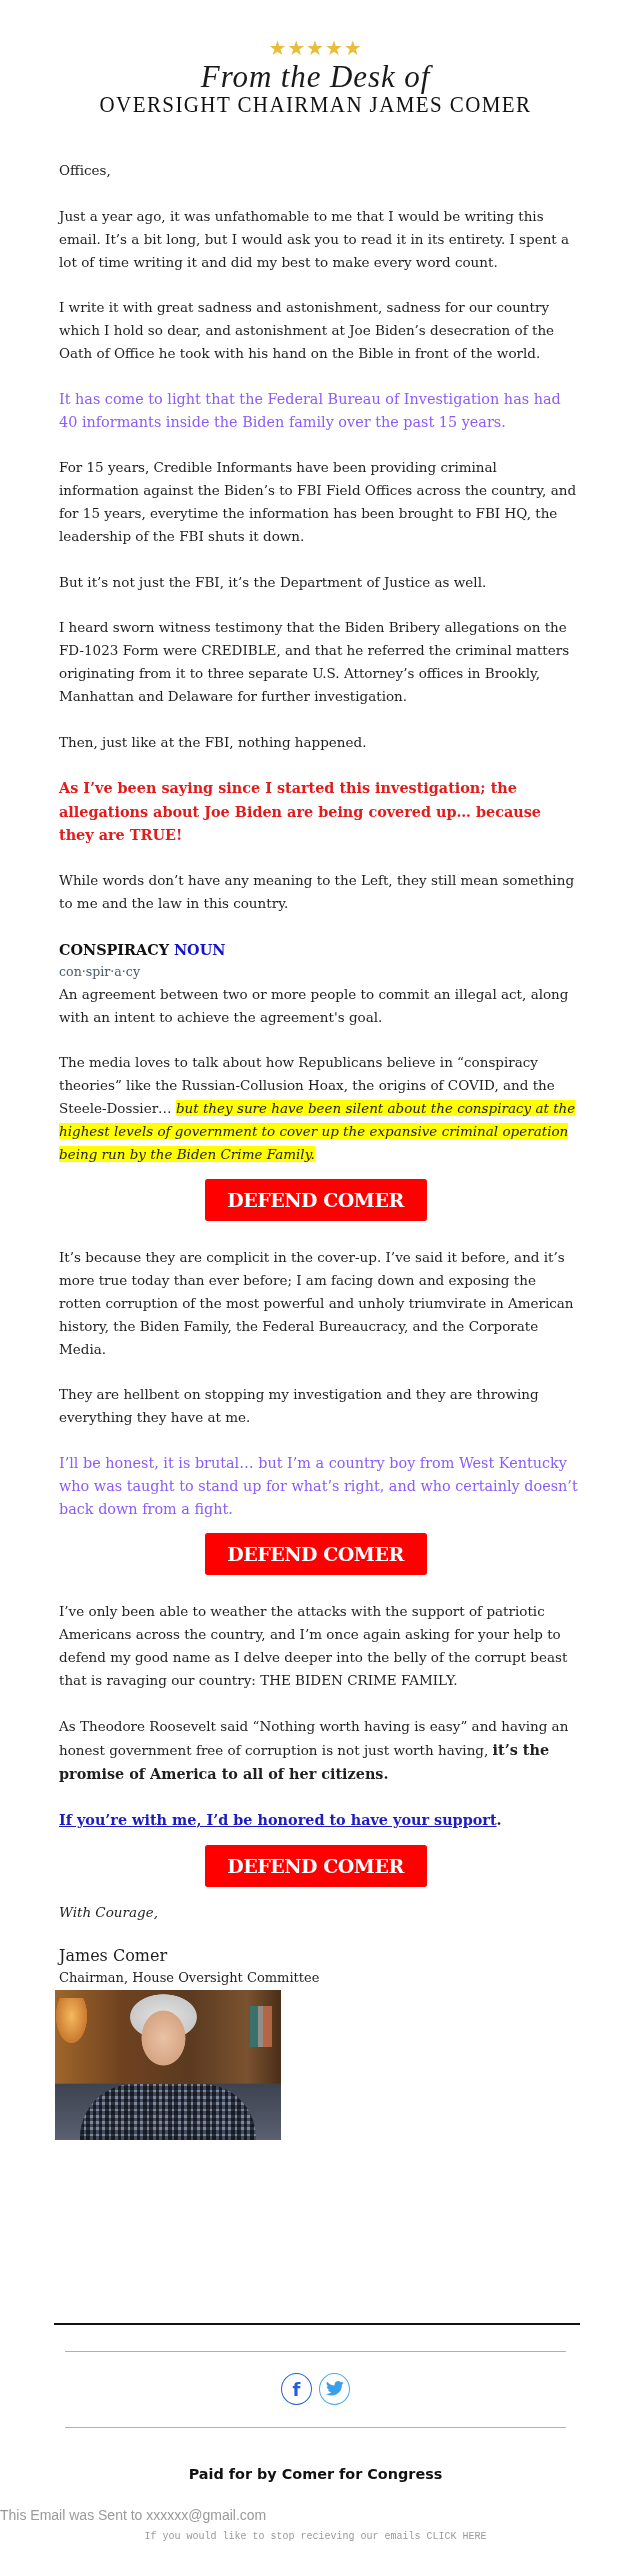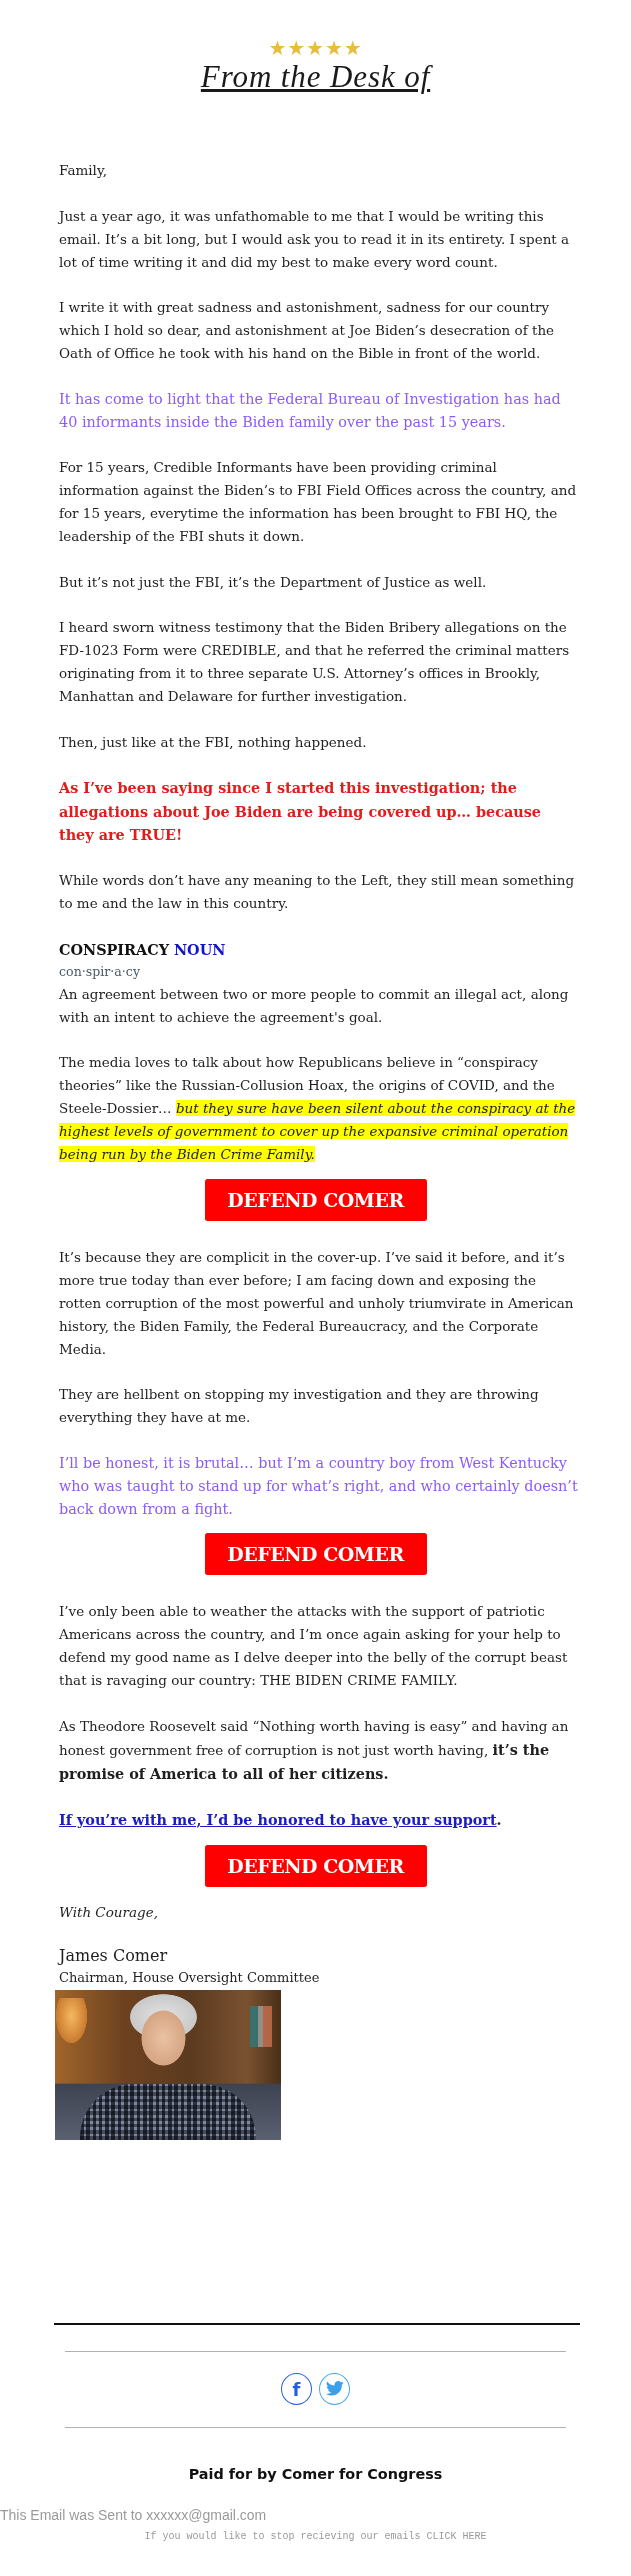--- a/index.html
+++ b/index.html
@@ -3,21 +3,21 @@
   <meta charset="utf-8">
   <style>
     * { box-sizing: border-box; margin: 0; padding: 0; }
     html, body { width: 631px; background: #ffffff; }
     body { font-family: "DejaVu Serif", "Liberation Serif", serif; color: #1a1a1a; }
     .page { width: 631px; height: 2576px; position: relative; background: #fff; }
 
     
     .header { position: absolute; top: 0; left: 0; width: 631px; height: 144px; text-align: center; }
     .stars { position: absolute; top: 38px; left: 0; width: 631px; text-align: center; font-size: 20px; letter-spacing: 0.9px; color: #e8bd3a; line-height: 21.6px; font-family: "DejaVu Sans", sans-serif; }
-    .desk { position: absolute; top: 60px; left: 0; width: 631px; text-align: center; font-family: "Liberation Serif", serif; font-style: italic; font-size: 31px; line-height: 34px; color: #1a1a1a; letter-spacing: 0.9px; text-decoration: underline; }
+    .desk { position: absolute; top: 60px; left: 0; width: 631px; text-align: center; font-family: "Liberation Serif", serif; font-style: italic; font-size: 31px; line-height: 34px; color: #1a1a1a; letter-spacing: 0.9px; }
     .chairman { position: absolute; top: 94px; left: 0; width: 631px; text-align: center; font-family: "Liberation Serif", serif; font-size: 21px; line-height: 23.5px; letter-spacing: 1.4px; color: #111; transform: scaleY(1.05); }
 
     
     .body { position: absolute; top: 159px; left: 59px; width: 519px; font-family: "DejaVu Serif", serif; font-size: 13.5px; line-height: 23px; color: #1f1f1f; }
     .body p { margin-bottom: 22.5px; }
     .bold-lead { font-weight: normal; font-size: 14.4px; line-height: 23px; color: #8b5cf6; }
     .red-lead { font-weight: bold; font-size: 14.4px; color: #e21b1b; line-height: 23.5px; }
     .def-title { font-weight: bold; font-size: 14.4px; color: #111; line-height: 23.5px; }
     .def-noun { color: #1414c8; font-weight: bold; }
     .def-pron { color: #4a5a66; font-size: 12.6px; line-height: 21.6px; }
@@ -57,24 +57,25 @@
     .unsub a { color: #9a9a9a; text-decoration: none; cursor: pointer; }
   </style>
 </head>
 <body>
 
 <div class="page">
 
   <div class="header">
     <div class="stars">★★★★★</div>
     <div class="desk">From the Desk of</div>
+    <div class="chairman">OVERSIGHT CHAIRMAN JAMES COMER</div>
   </div>
 
   <div class="body">
-    <p>Family,</p>
+    <p>Offices,</p>
     <p>Just a year ago, it was unfathomable to me that I would be writing this email. It’s a bit long, but I would ask you to read it in its entirety. I spent a lot of time writing it and did my best to make every word count.</p>
     <p>I write it with great sadness and astonishment, sadness for our country which I hold so dear, and astonishment at Joe Biden’s desecration of the Oath of Office he took with his hand on the Bible in front of the world.</p>
     <p class="bold-lead">It has come to light that the Federal Bureau of Investigation has had 40 informants inside the Biden family over the past 15 years.</p>
     <p>For 15 years, Credible Informants have been providing criminal information against the Biden’s to FBI Field Offices across the country, and for 15 years, everytime the information has been brought to FBI HQ, the leadership of the FBI shuts it down.</p>
     <p>But it’s not just the FBI, it’s the Department of Justice as well.</p>
     <p>I heard sworn witness testimony that the Biden Bribery allegations on the FD-1023 Form were CREDIBLE, and that he referred the criminal matters originating from it to three separate U.S. Attorney’s offices in Brookly, Manhattan and Delaware for further investigation.</p>
     <p>Then, just like at the FBI, nothing happened.</p>
     <p class="red-lead">As I’ve been saying since I started this investigation; the allegations about Joe Biden are being covered up… because they are TRUE!</p>
     <p>While words don’t have any meaning to the Left, they still mean something to me and the law in this country.</p>
 

